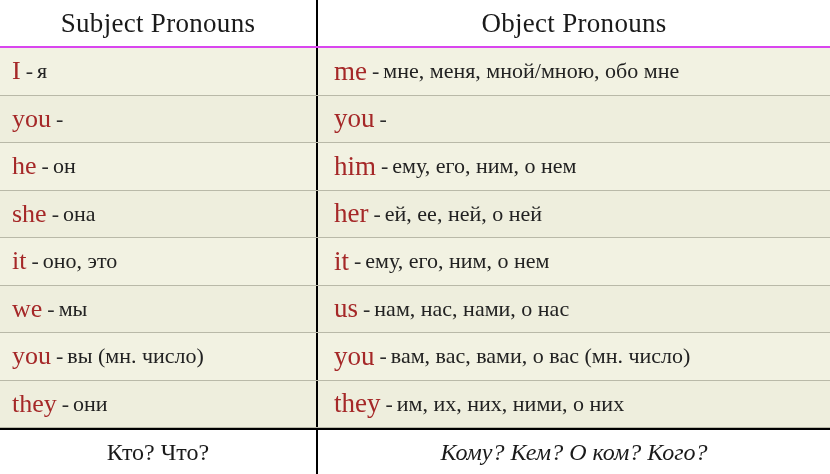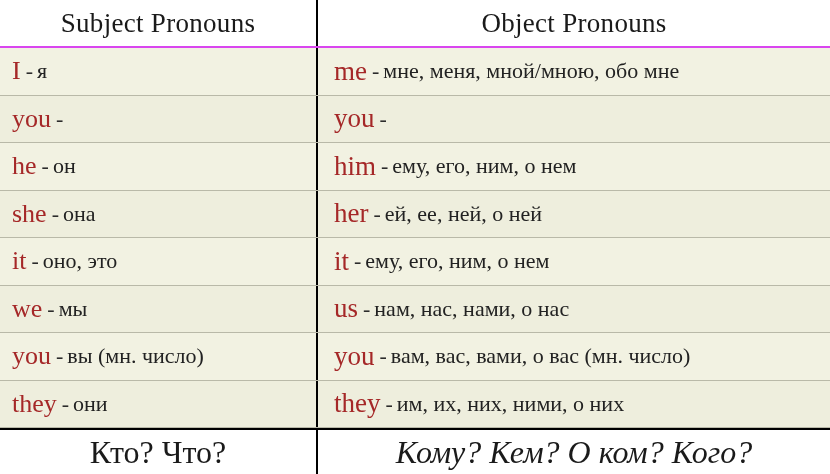--- a/index.html
+++ b/index.html
@@ -106,21 +106,21 @@
     height: 44px;
     flex: 0 0 44px;
     background: #ffffff;
     border-top: 2px solid #000000;
   }
   .footer-cell {
     box-sizing: border-box;
     display: flex;
     align-items: center;
     justify-content: center;
-    font-size: 32px;
+    font-size: 24px;
     color: #1a1a1a;
   }
   .footer-cell.left {
     width: 318px;
     flex: 0 0 318px;
     border-right: 2px solid #000000;
   }
   .footer-cell.right {
     flex: 1 1 auto;
     font-style: italic;

